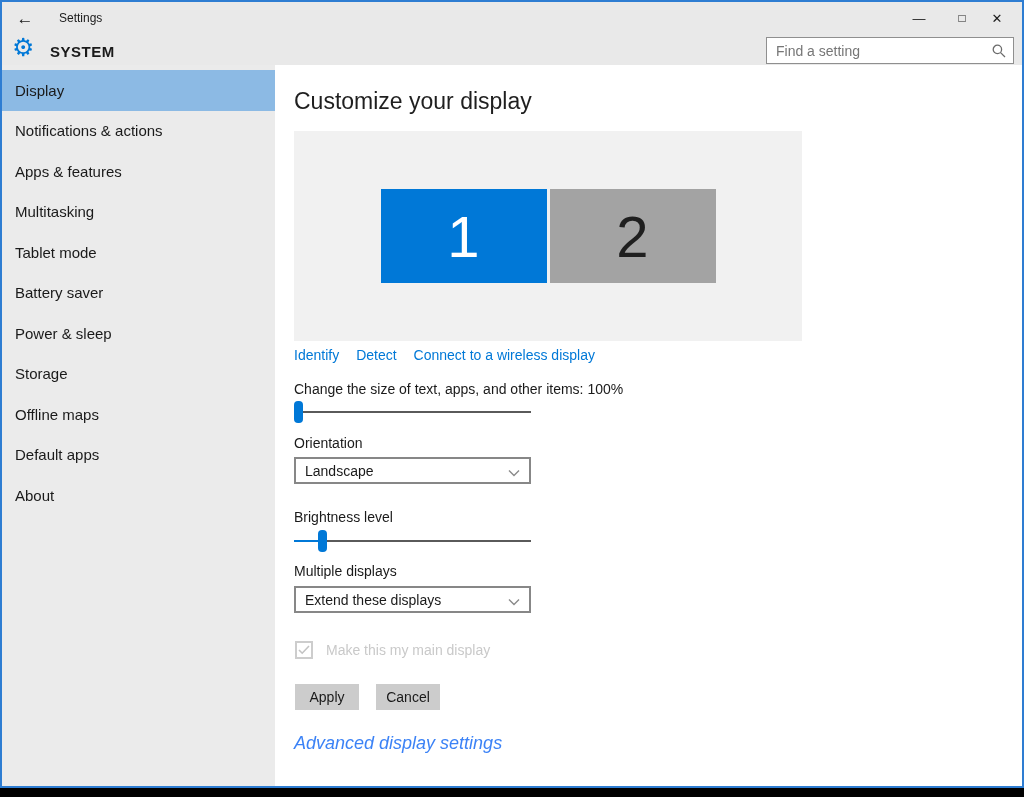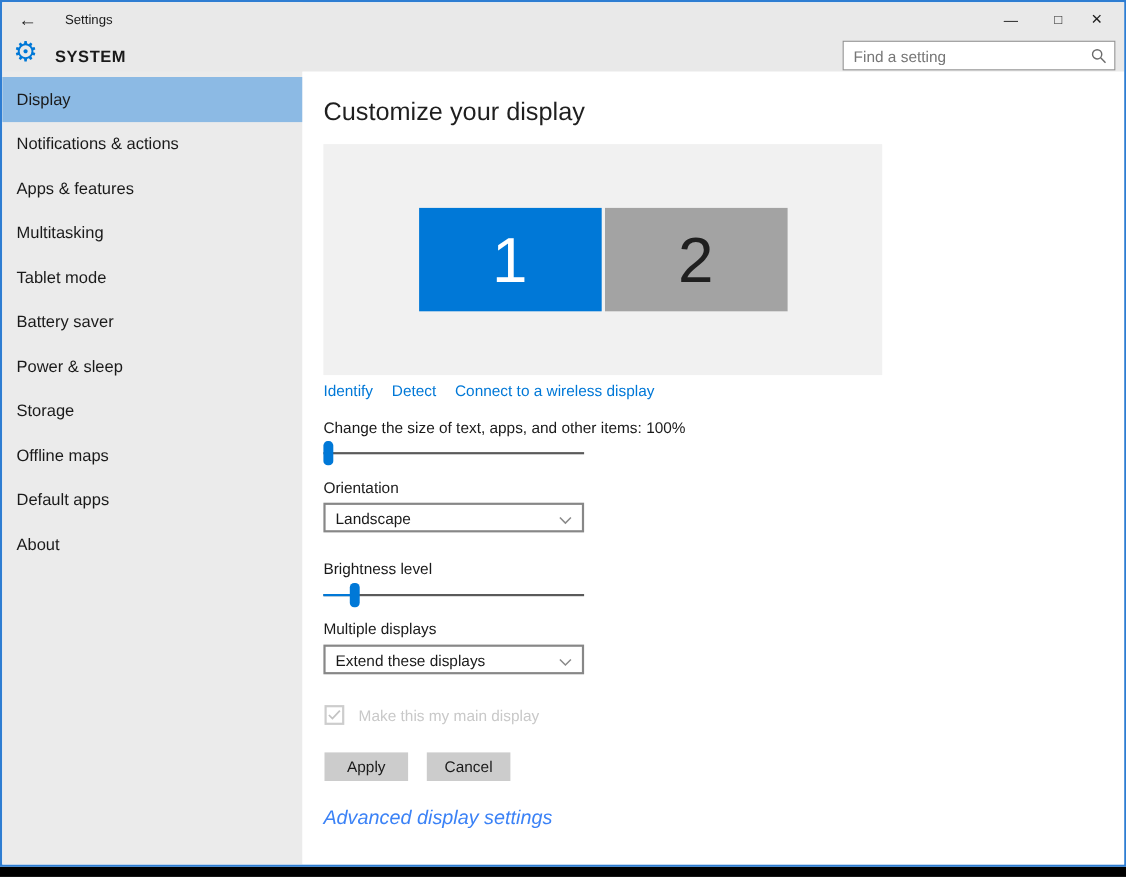--- a/index.html
+++ b/index.html
@@ -76,21 +76,21 @@
   .sel-orientation { top:392px; }
   .sel-multi { top:521px; }
   .select svg { position:absolute; right:9px; top:10px; }
 
   .check-row { position:absolute; left:20px; top:576px; display:flex; align-items:center; gap:13px;justify-content:center; }
   .checkbox { width:18px; height:18px; border:2px solid #cdcdcd; background:#fff;
               display:flex; align-items:center; justify-content:center; }
   .check-label { font-size:14px; color:#c9c9c9; }
 
   .btn-row { position:absolute; left:20px; top:619px; display:flex; gap:17px; }
-  .btn { width:76px; height:26px; background:#cccccc; border:none; font-size:14px; color:#1a1a1a;
+  .btn { width:64px; height:26px; background:#cccccc; border:none; font-size:14px; color:#1a1a1a;
          font-family:"Liberation Sans","DejaVu Sans",sans-serif; cursor:pointer; }
 
   .advanced { position:absolute; left:19px; top:668px; font-size:18px; color:#3b82f6; cursor:pointer;font-style:italic; }
 </style>
 </head>
 <body>
 
 <div id="window">
 
   <div class="sidebar-bg"></div>

